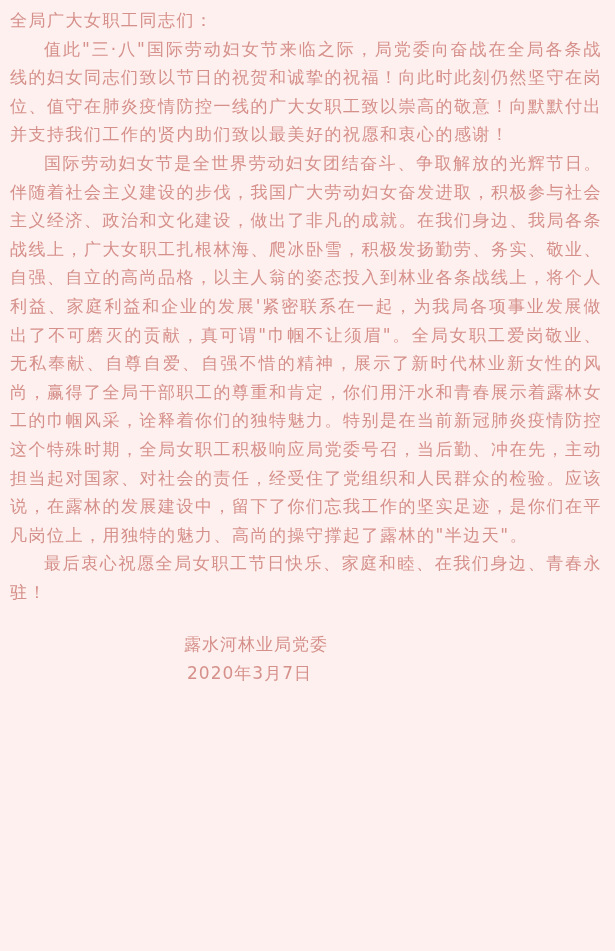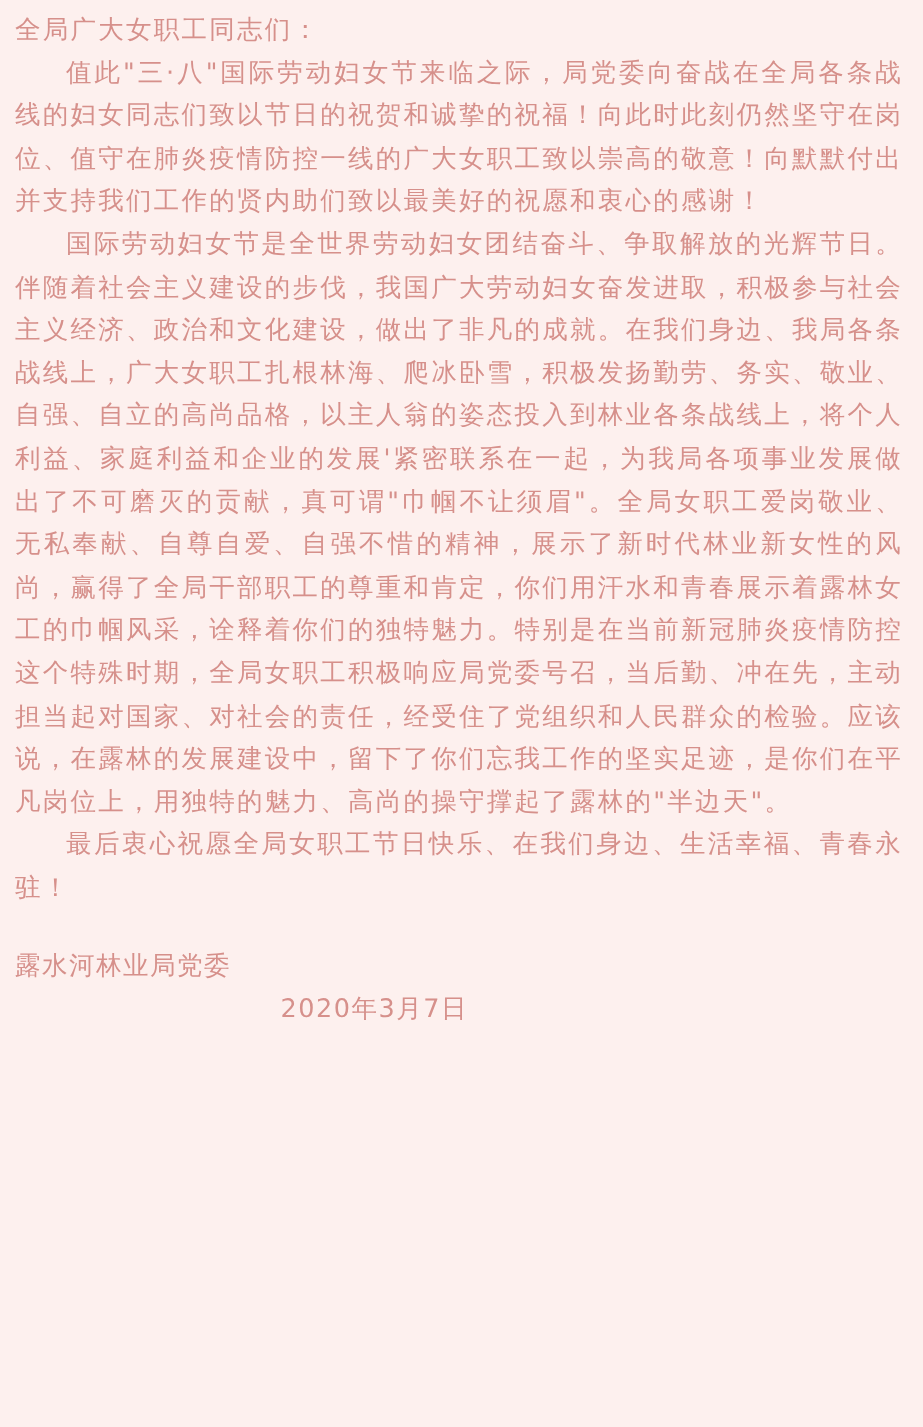--- a/index.html
+++ b/index.html
@@ -32,35 +32,35 @@
   }
   .salutation {
     text-indent: 0;
   }
   .sign-block {
     margin-top: 9px;
     text-align: right;
   }
   .signature-line {
     padding-right: 100px;
-    text-align: left;
+    text-align: center;
     letter-spacing: 1px;
     margin-top: 24px;
   }
   .date-line {
     padding-right: 113px;
     text-align: center;
     letter-spacing: 1px;
   }
 </style>
 </head>
 <body>
 
 <div class="letter-page">
   <p class="salutation">全局广大女职工同志们：</p>
   <p class="body-para">值此"三·八"国际劳动妇女节来临之际，局党委向奋战在全局各条战线的妇女同志们致以节日的祝贺和诚挚的祝福！向此时此刻仍然坚守在岗位、值守在肺炎疫情防控一线的广大女职工致以崇高的敬意！向默默付出并支持我们工作的贤内助们致以最美好的祝愿和衷心的感谢！</p>
   <p class="body-para">国际劳动妇女节是全世界劳动妇女团结奋斗、争取解放的光辉节日。伴随着社会主义建设的步伐，我国广大劳动妇女奋发进取，积极参与社会主义经济、政治和文化建设，做出了非凡的成就。在我们身边、我局各条战线上，广大女职工扎根林海、爬冰卧雪，积极发扬勤劳、务实、敬业、自强、自立的高尚品格，以主人翁的姿态投入到林业各条战线上，将个人利益、家庭利益和企业的发展'紧密联系在一起，为我局各项事业发展做出了不可磨灭的贡献，真可谓"巾帼不让须眉"。全局女职工爱岗敬业、无私奉献、自尊自爱、自强不惜的精神，展示了新时代林业新女性的风尚，赢得了全局干部职工的尊重和肯定，你们用汗水和青春展示着露林女工的巾帼风采，诠释着你们的独特魅力。特别是在当前新冠肺炎疫情防控这个特殊时期，全局女职工积极响应局党委号召，当后勤、冲在先，主动担当起对国家、对社会的责任，经受住了党组织和人民群众的检验。应该说，在露林的发展建设中，留下了你们忘我工作的坚实足迹，是你们在平凡岗位上，用独特的魅力、高尚的操守撑起了露林的"半边天"。</p>
-  <p class="body-para">最后衷心祝愿全局女职工节日快乐、在我们身边、生活幸福、青春永驻！</p>
+  <p class="body-para">最后衷心祝愿全局女职工节日快乐、家庭和睦、在我们身边、青春永驻！</p>
   <div class="sign-block">
     <div class="signature-line">露水河林业局党委</div>
     <div class="date-line">2020年3月7日</div>
   </div>
 </div>
 
 </body></html>

